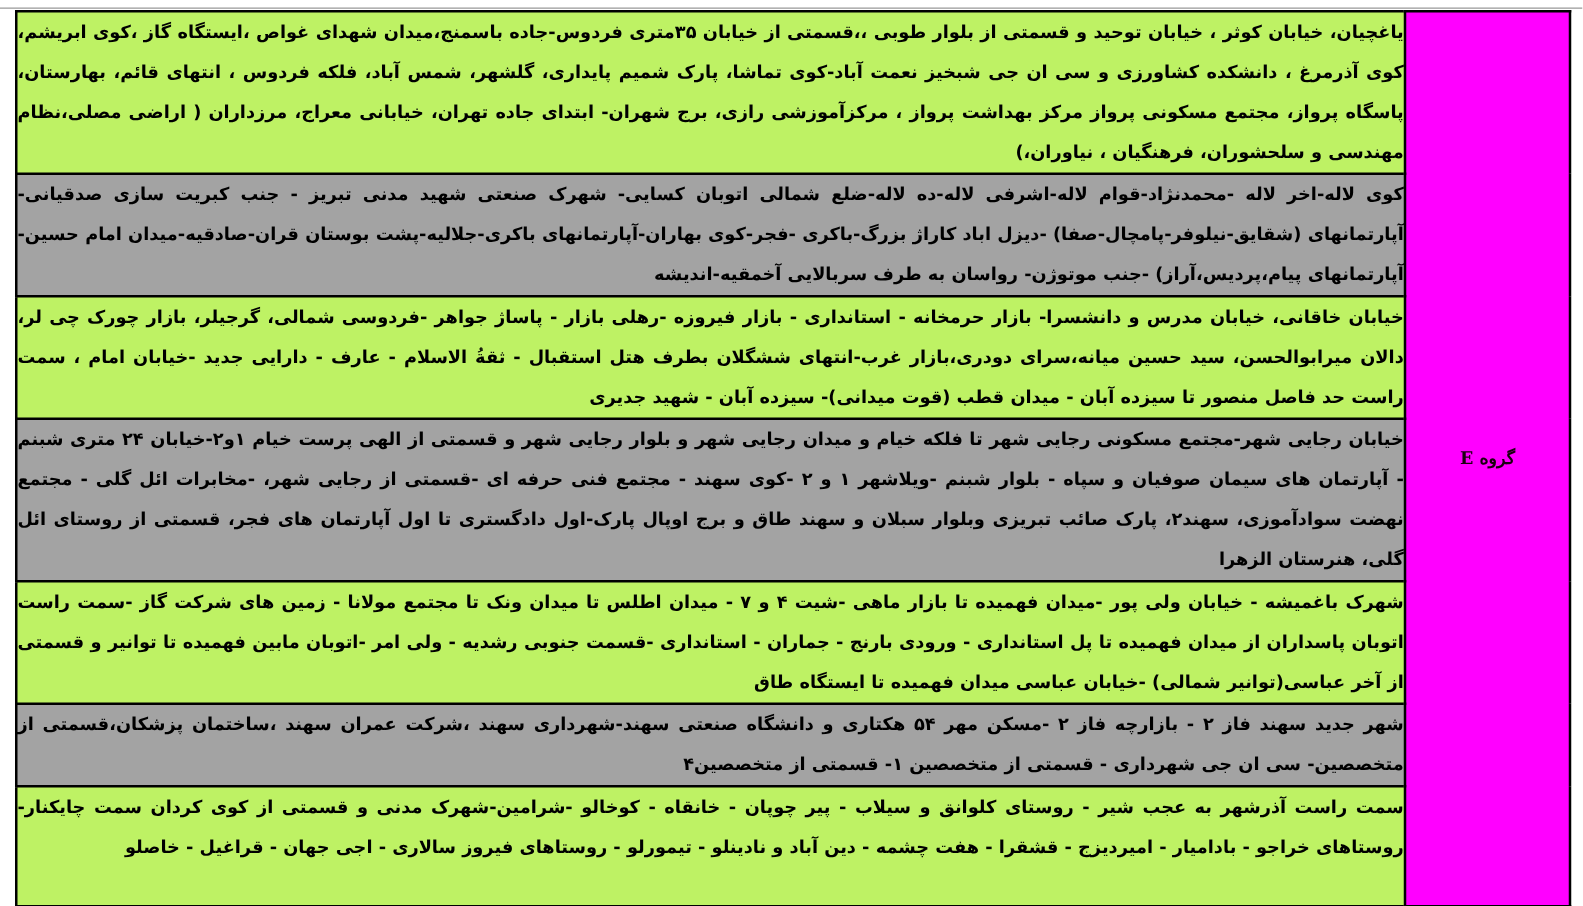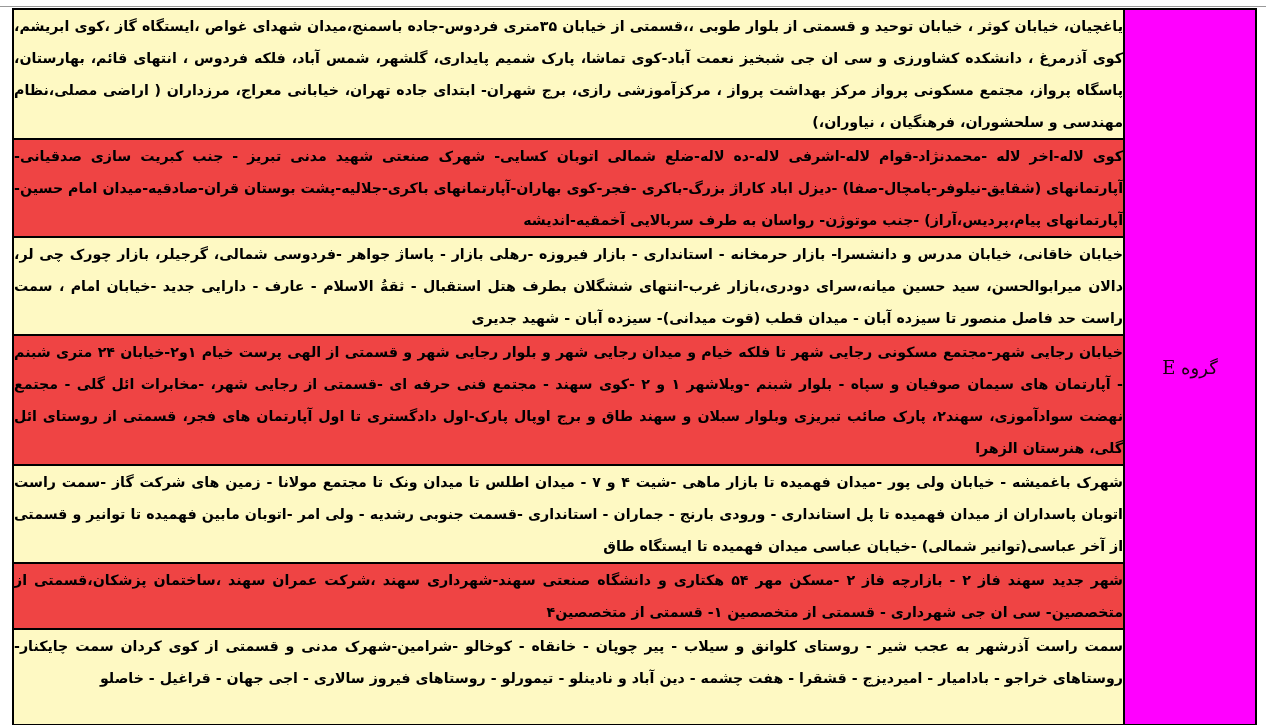--- a/index.html
+++ b/index.html
@@ -42,39 +42,39 @@
     td.group-cell {
       width: 130px;
       background: #ff00ff;
       vertical-align: middle !important;
       text-align: center;
       border-left: 2px solid #3a0030;
       border-right: 2px solid #000;
     }
     .group-label {
       font-family: "DejaVu Serif", "Liberation Serif", serif;
-      font-weight: normal;
-      font-size: 18px;
+      font-weight: bold;
+      font-size: 14px;
       color: #1a0010;
       direction: rtl;
       display: inline-block;
     }
     td.area {
       font-family: "DejaVu Sans", "Liberation Sans", sans-serif;
       font-size: 14.2px;
       font-weight: bold;
       line-height: 32px;
       color: #000;
       direction: rtl;
       text-align: justify;
       text-align-last: right;
       padding: 2px 6px 2px 8px;
     }
-    td.area.white { background: #fef9c3; }
-    td.area.cream { background: #ef4444; }
+    td.area.white { background: #bef264; }
+    td.area.cream { background: #a3a3a3; }
     .row-h1 { height: 124px; }
     .row-h2 { height: 95px; }
     .row-h3 { height: 98px; }
     .row-h4 { height: 114px; border-radius: 15px; }
     .row-h5 { height: 88px; }
     .row-h6 { height: 56px; }
     .row-h7 { height: 96px; }
   </style>
 </head>
 <body>

